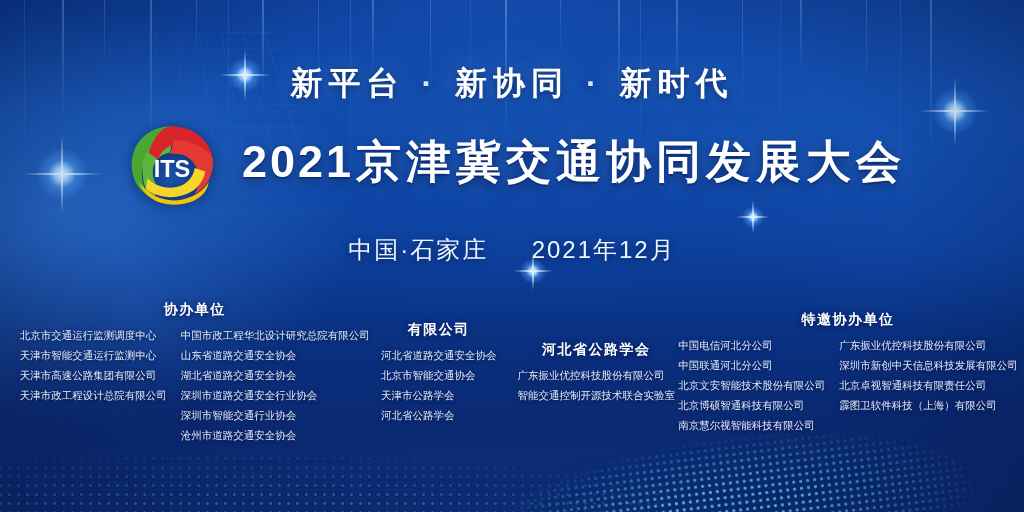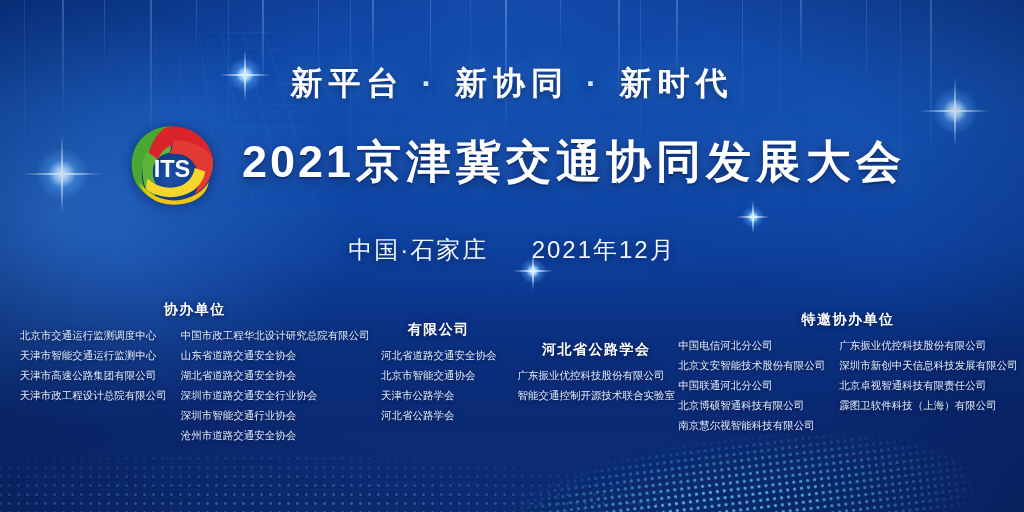--- a/index.html
+++ b/index.html
@@ -284,22 +284,22 @@
             <div class="org-item">智能交通控制开源技术联合实验室</div>
           </div>
         </div>
       </div>
 
       <div class="org-block blk-teyao">
         <div class="org-head">特邀协办单位</div>
         <div class="org-cols">
           <div class="org-col">
             <div class="org-item">中国电信河北分公司</div>
+            <div class="org-item">中国联通河北分公司</div>
             <div class="org-item">北京文安智能技术股份有限公司</div>
-            <div class="org-item">中国联通河北分公司</div>
             <div class="org-item">北京博硕智通科技有限公司</div>
             <div class="org-item">南京慧尔视智能科技有限公司</div>
           </div>
           <div class="org-col">
             <div class="org-item">广东振业优控科技股份有限公司</div>
             <div class="org-item">深圳市新创中天信息科技发展有限公司</div>
             <div class="org-item">北京卓视智通科技有限责任公司</div>
             <div class="org-item">霹图卫软件科技（上海）有限公司</div>
           </div>
         </div>

